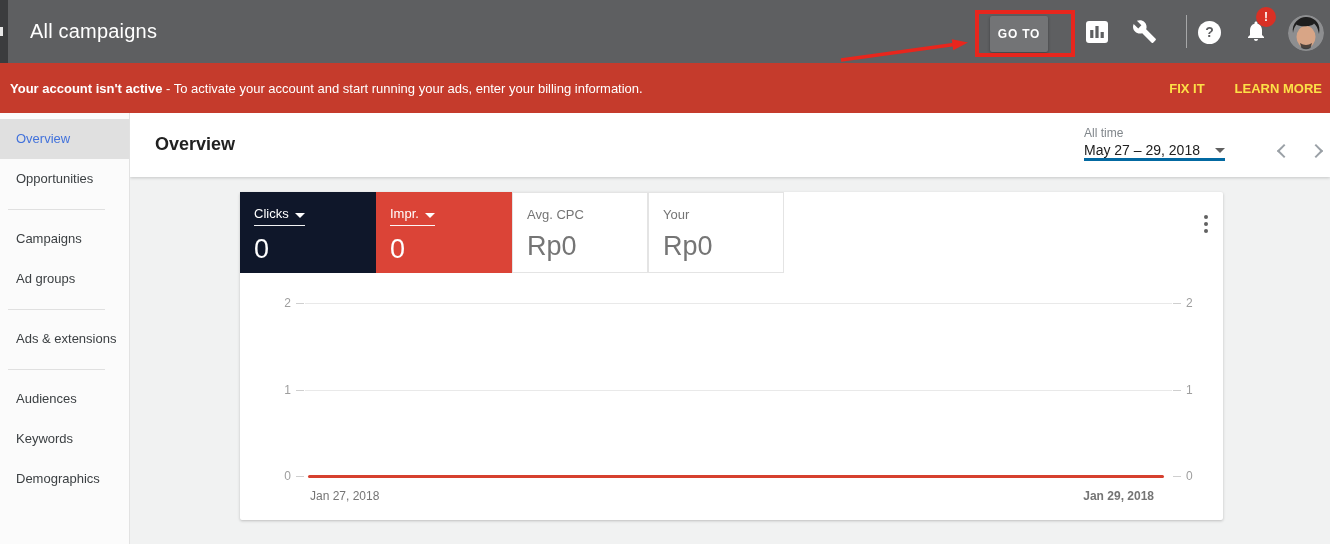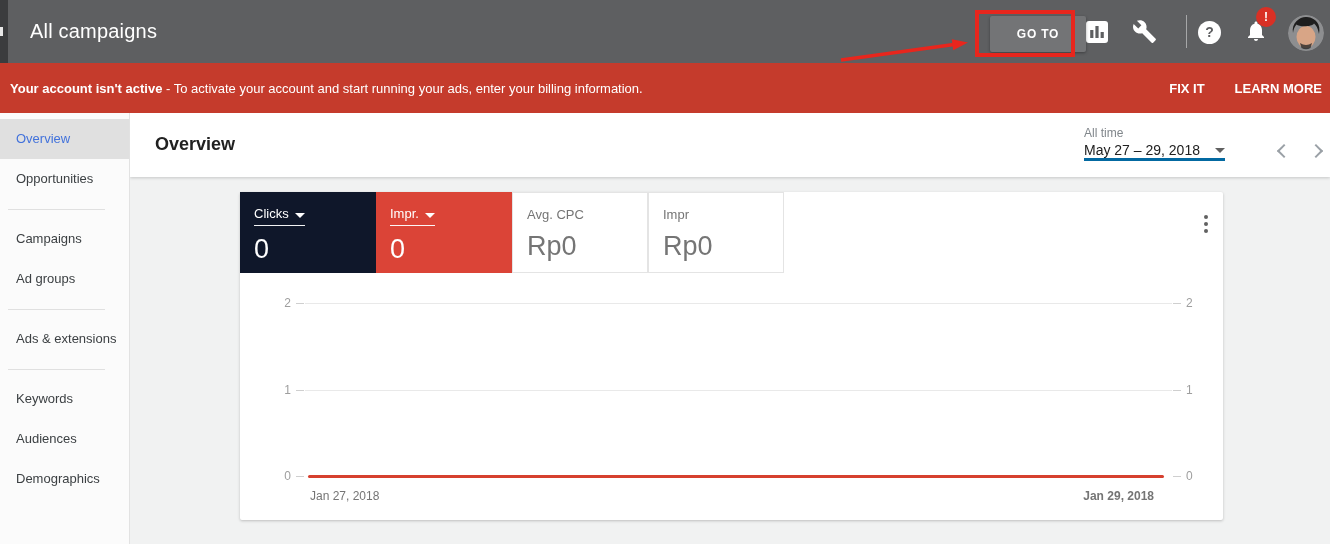--- a/index.html
+++ b/index.html
@@ -9,21 +9,21 @@
 
   
   .topbar { position:absolute; left:0; top:0; width:1330px; height:63px; background:#5e5f61; z-index:5; }
   .edge-strip { position:absolute; left:0; top:0; width:8px; height:63px; background:#3b3c3e; }
   .edge-sliver { position:absolute; left:0; top:27px; width:3px; height:9px; background:#e8e8e8; }
   .app-title { position:absolute; left:30px; top:0; height:63px; line-height:63px;
     color:#ffffff; font-size:20px; font-weight:500; letter-spacing:.2px; }
 
   .goto-outline { position:absolute; left:975px; top:10px; width:100px; height:47px;
     border:4px solid #e8261d; z-index:9; pointer-events:none; }
-  .goto-btn { position:absolute; left:990px; top:16px; width:96px; height:36px;
+  .goto-btn { position:absolute; left:990px; top:16px; width:58px; height:36px;
     background:#737476; border:none; border-radius:2px; color:#fff; font-size:12px;
     font-weight:bold; letter-spacing:.8px; box-shadow:0 1px 3px rgba(0,0,0,.35);
     font-family:inherit; cursor:pointer; z-index:8; }
 
   .tb-icon { position:absolute; cursor:pointer; }
   .reports-icon { left:1086px; top:21px; width:22px; height:22px; }
   .wrench-icon { left:1132px; top:19px; width:25px; height:25px; }
   .tb-divider { position:absolute; left:1186px; top:15px; width:1px; height:33px; background:rgba(255,255,255,.45); }
   .help-icon { left:1198px; top:21px; width:23px; height:23px; border-radius:50%;
     background:#fff; color:#5e5f61; font-size:14px; font-weight:bold; text-align:center; line-height:23px; }
@@ -34,21 +34,21 @@
     overflow:hidden; cursor:pointer; }
 
   .annot-arrow { position:absolute; left:838px; top:36px; z-index:9; pointer-events:none; }
 
   
   .banner { position:absolute; left:0; top:63px; width:1330px; height:50px; background:#c53b2c;
     color:#fff; font-size:13px; display:flex; align-items:center; z-index:4; }
   .banner-text { padding-left:10px; flex:1; white-space:nowrap; }
   .banner-text b { font-weight:bold; }
   .banner-actions { display:flex; gap:30px; padding-right:8px; }
-  .banner-link { color:#ffffff; font-weight:bold; font-size:13px; cursor:pointer; white-space:nowrap;text-align:right; }
+  .banner-link { color:#fde047; font-weight:bold; font-size:13px; cursor:pointer; white-space:nowrap;text-align:right; }
 
   
   .sidebar { position:absolute; left:0; top:113px; width:130px; height:431px;
     background:#fbfbfb; border-right:1px solid #e2e2e2; padding-top:6px; z-index:3; }
   .side-item { height:40px; line-height:40px; padding-left:16px; font-size:13px;
     color:#3c4043; cursor:pointer; white-space:nowrap; overflow:hidden; }
   .side-item.selected { background:#e0e0e0; color:#4272db; font-weight:500; }
   .side-divider { height:20px; position:relative; }
   .side-divider::after { content:""; position:absolute; left:8px; right:24px; top:10px; height:1px; background:#e0e0e0; }
 
@@ -165,22 +165,22 @@
 
   <nav class="sidebar">
     <div class="side-item selected">Overview</div>
     <div class="side-item">Opportunities</div>
     <div class="side-divider"></div>
     <div class="side-item">Campaigns</div>
     <div class="side-item">Ad groups</div>
     <div class="side-divider"></div>
     <div class="side-item">Ads &amp; extensions</div>
     <div class="side-divider"></div>
+    <div class="side-item">Audiences</div>
     <div class="side-item">Keywords</div>
-    <div class="side-item">Audiences</div>
     <div class="side-item">Demographics</div>
   </nav>
 
   <div class="page-header">
     <div class="page-title">Overview</div>
     <div class="daterange">
       <span class="dr-label">All time</span>
       <span class="dr-row">
         <span class="dr-value">May 27 – 29, 2018</span>
         <span class="caret-down"></span>
@@ -203,21 +203,21 @@
         <span>
           <span class="tile-label">Impr.</span><span class="tile-label"><span class="tile-caret"></span></span>
         </span>
         <div class="tile-value">0</div>
       </div>
       <div class="tile tile-2">
         <span class="tile-label">Avg. CPC</span>
         <div class="tile-value">Rp0</div>
       </div>
       <div class="tile tile-3">
-        <span class="tile-label">Impr</span>
+        <span class="tile-label">Your</span>
         <div class="tile-value">Rp0</div>
       </div>
 
       <div class="kebab">
           <i></i>
           <i></i>
           <i></i>
         </div>
 
       <div class="chart">

